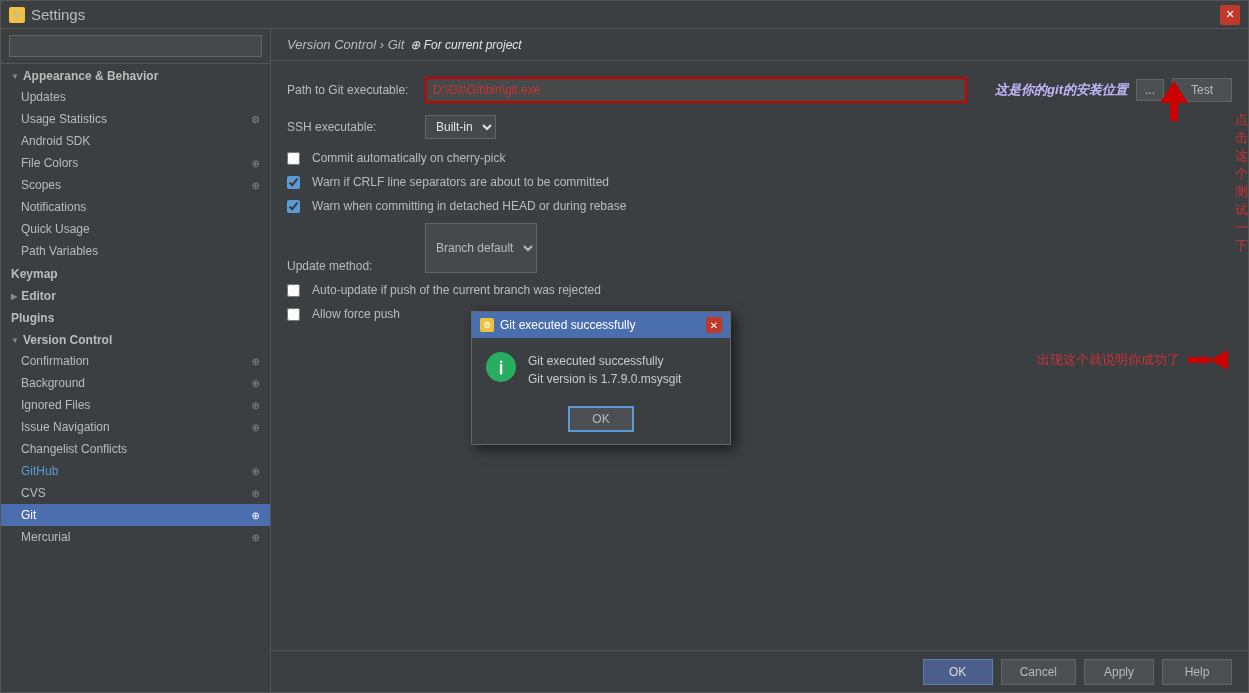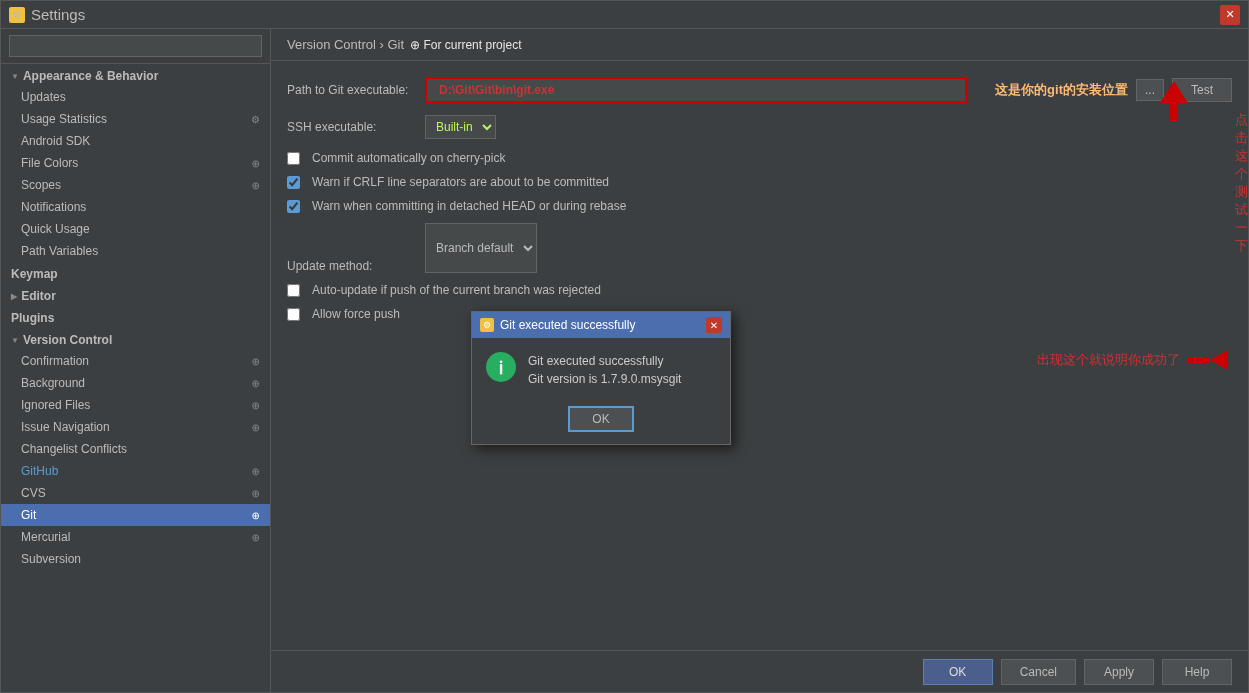--- a/index.html
+++ b/index.html
@@ -122,20 +122,21 @@
       flex-direction: column;
     }
     .panel-header {
       padding: 8px 16px;
       border-bottom: 1px solid #555;
       background: #3c3f41;
       display: flex;
       align-items: center;
       gap: 6px;
       flex-shrink: 0;
+      font-style: italic;
     }
     .panel-header-title {
       color: #bbbbbb;
       font-size: 13px;
     }
     .panel-header-link {
       color: #e5e5e5;
       font-size: 12px;
       cursor: pointer;
     }
@@ -161,24 +162,23 @@
       display: flex;
       flex: 1;
       align-items: center;
       gap: 4px;
     }
     .path-input {
       flex: 1;
       background: #45494a;
       border: 2px solid #cc0000;
       color: #cc3333;
-      padding: 4px 12px;
+      padding: 4px 6px;
       font-size: 12px;
       outline: none;
-      font-weight: bold;
     }
     .btn-small {
       background: #4c5052;
       border: 1px solid #646464;
       color: #bbbbbb;
       padding: 3px 8px;
       font-size: 12px;
       cursor: pointer;
     }
     .btn-test {
@@ -190,21 +190,21 @@
       cursor: pointer;
       min-width: 60px;
     }
     .ssh-select {
       display: flex;
       align-items: center;
     }
     .ssh-dropdown {
       background: #45494a;
       border: 1px solid #646464;
-      color: #bef264;
+      color: #e5e5e5;
       padding: 3px 6px;
       font-size: 12px;
       outline: none;
     }
     .checkbox-row {
       display: flex;
       align-items: center;
       gap: 12px;
       margin-bottom: 10px;
     }
@@ -458,38 +458,35 @@
         <span class="icon-small">⊕</span>
       </div>
       <div class="sidebar-item indent-1 selected">
         <span>Git</span>
         <span class="icon-small" style="color:white;">⊕</span>
       </div>
       <div class="sidebar-item indent-1">
         <span>Mercurial</span>
         <span class="icon-small">⊕</span>
       </div>
-      <div class="sidebar-item indent-1">
-        <span>Subversion</span>
-      </div>
     </div>
 
     <div class="right-panel">
       <div class="panel-header">
         <span class="panel-header-title">Version Control › Git</span>
         <span class="panel-header-link">⊕ For current project</span>
       </div>
 
       <div class="panel-body">
 
         <div class="form-row">
           <span class="form-label">Path to Git executable:</span>
           <div class="path-input-container">
             <input class="path-input" type="text" value="D:\Git\Git\bin\git.exe" style="">
-            <span style="color:#fdba74; font-size:13px; font-weight:bold; margin-left:24px;">这是你的git的安装位置</span>
+            <span style="color:#c4b5fd; font-size:13px; font-weight:bold; margin-left:24px;font-style:italic;">这是你的git的安装位置</span>
           </div>
           <button class="btn-small">...</button>
           <button class="btn-test">Test</button>
         </div>
 
         <div class="form-row">
           <span class="form-label">SSH executable:</span>
           <div class="ssh-select">
             <select class="ssh-dropdown">
               <option>Built-in</option>

